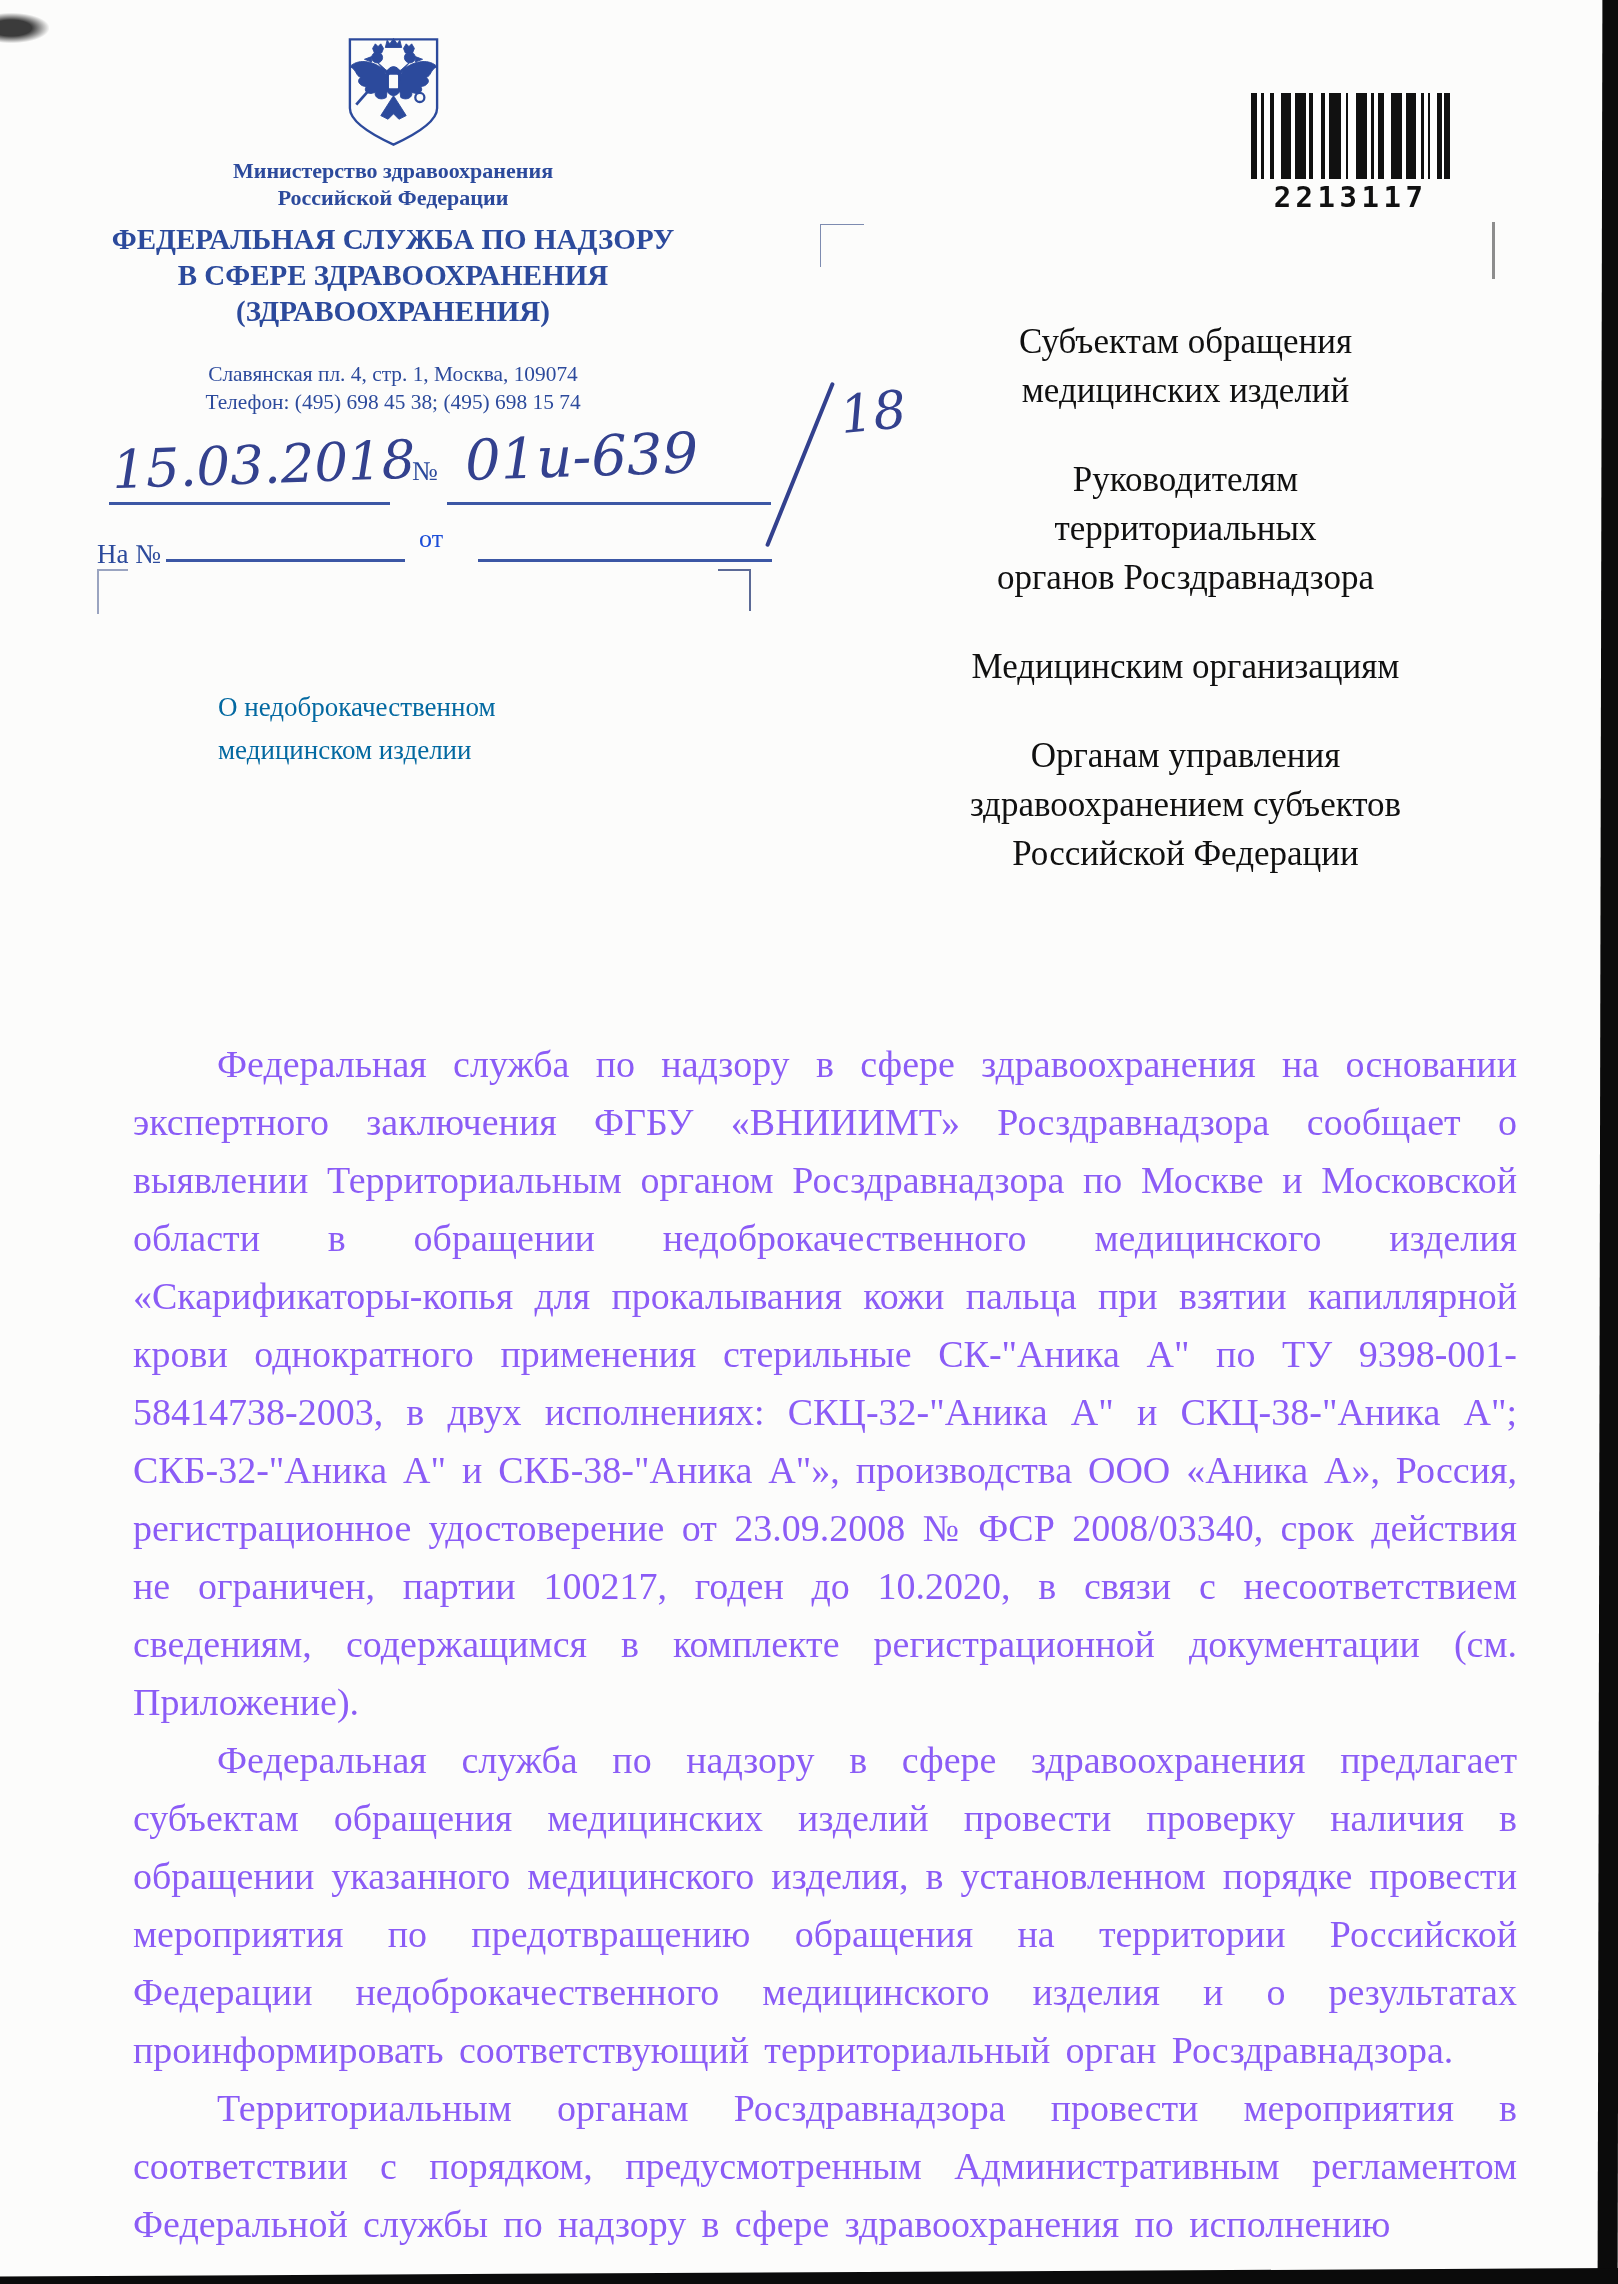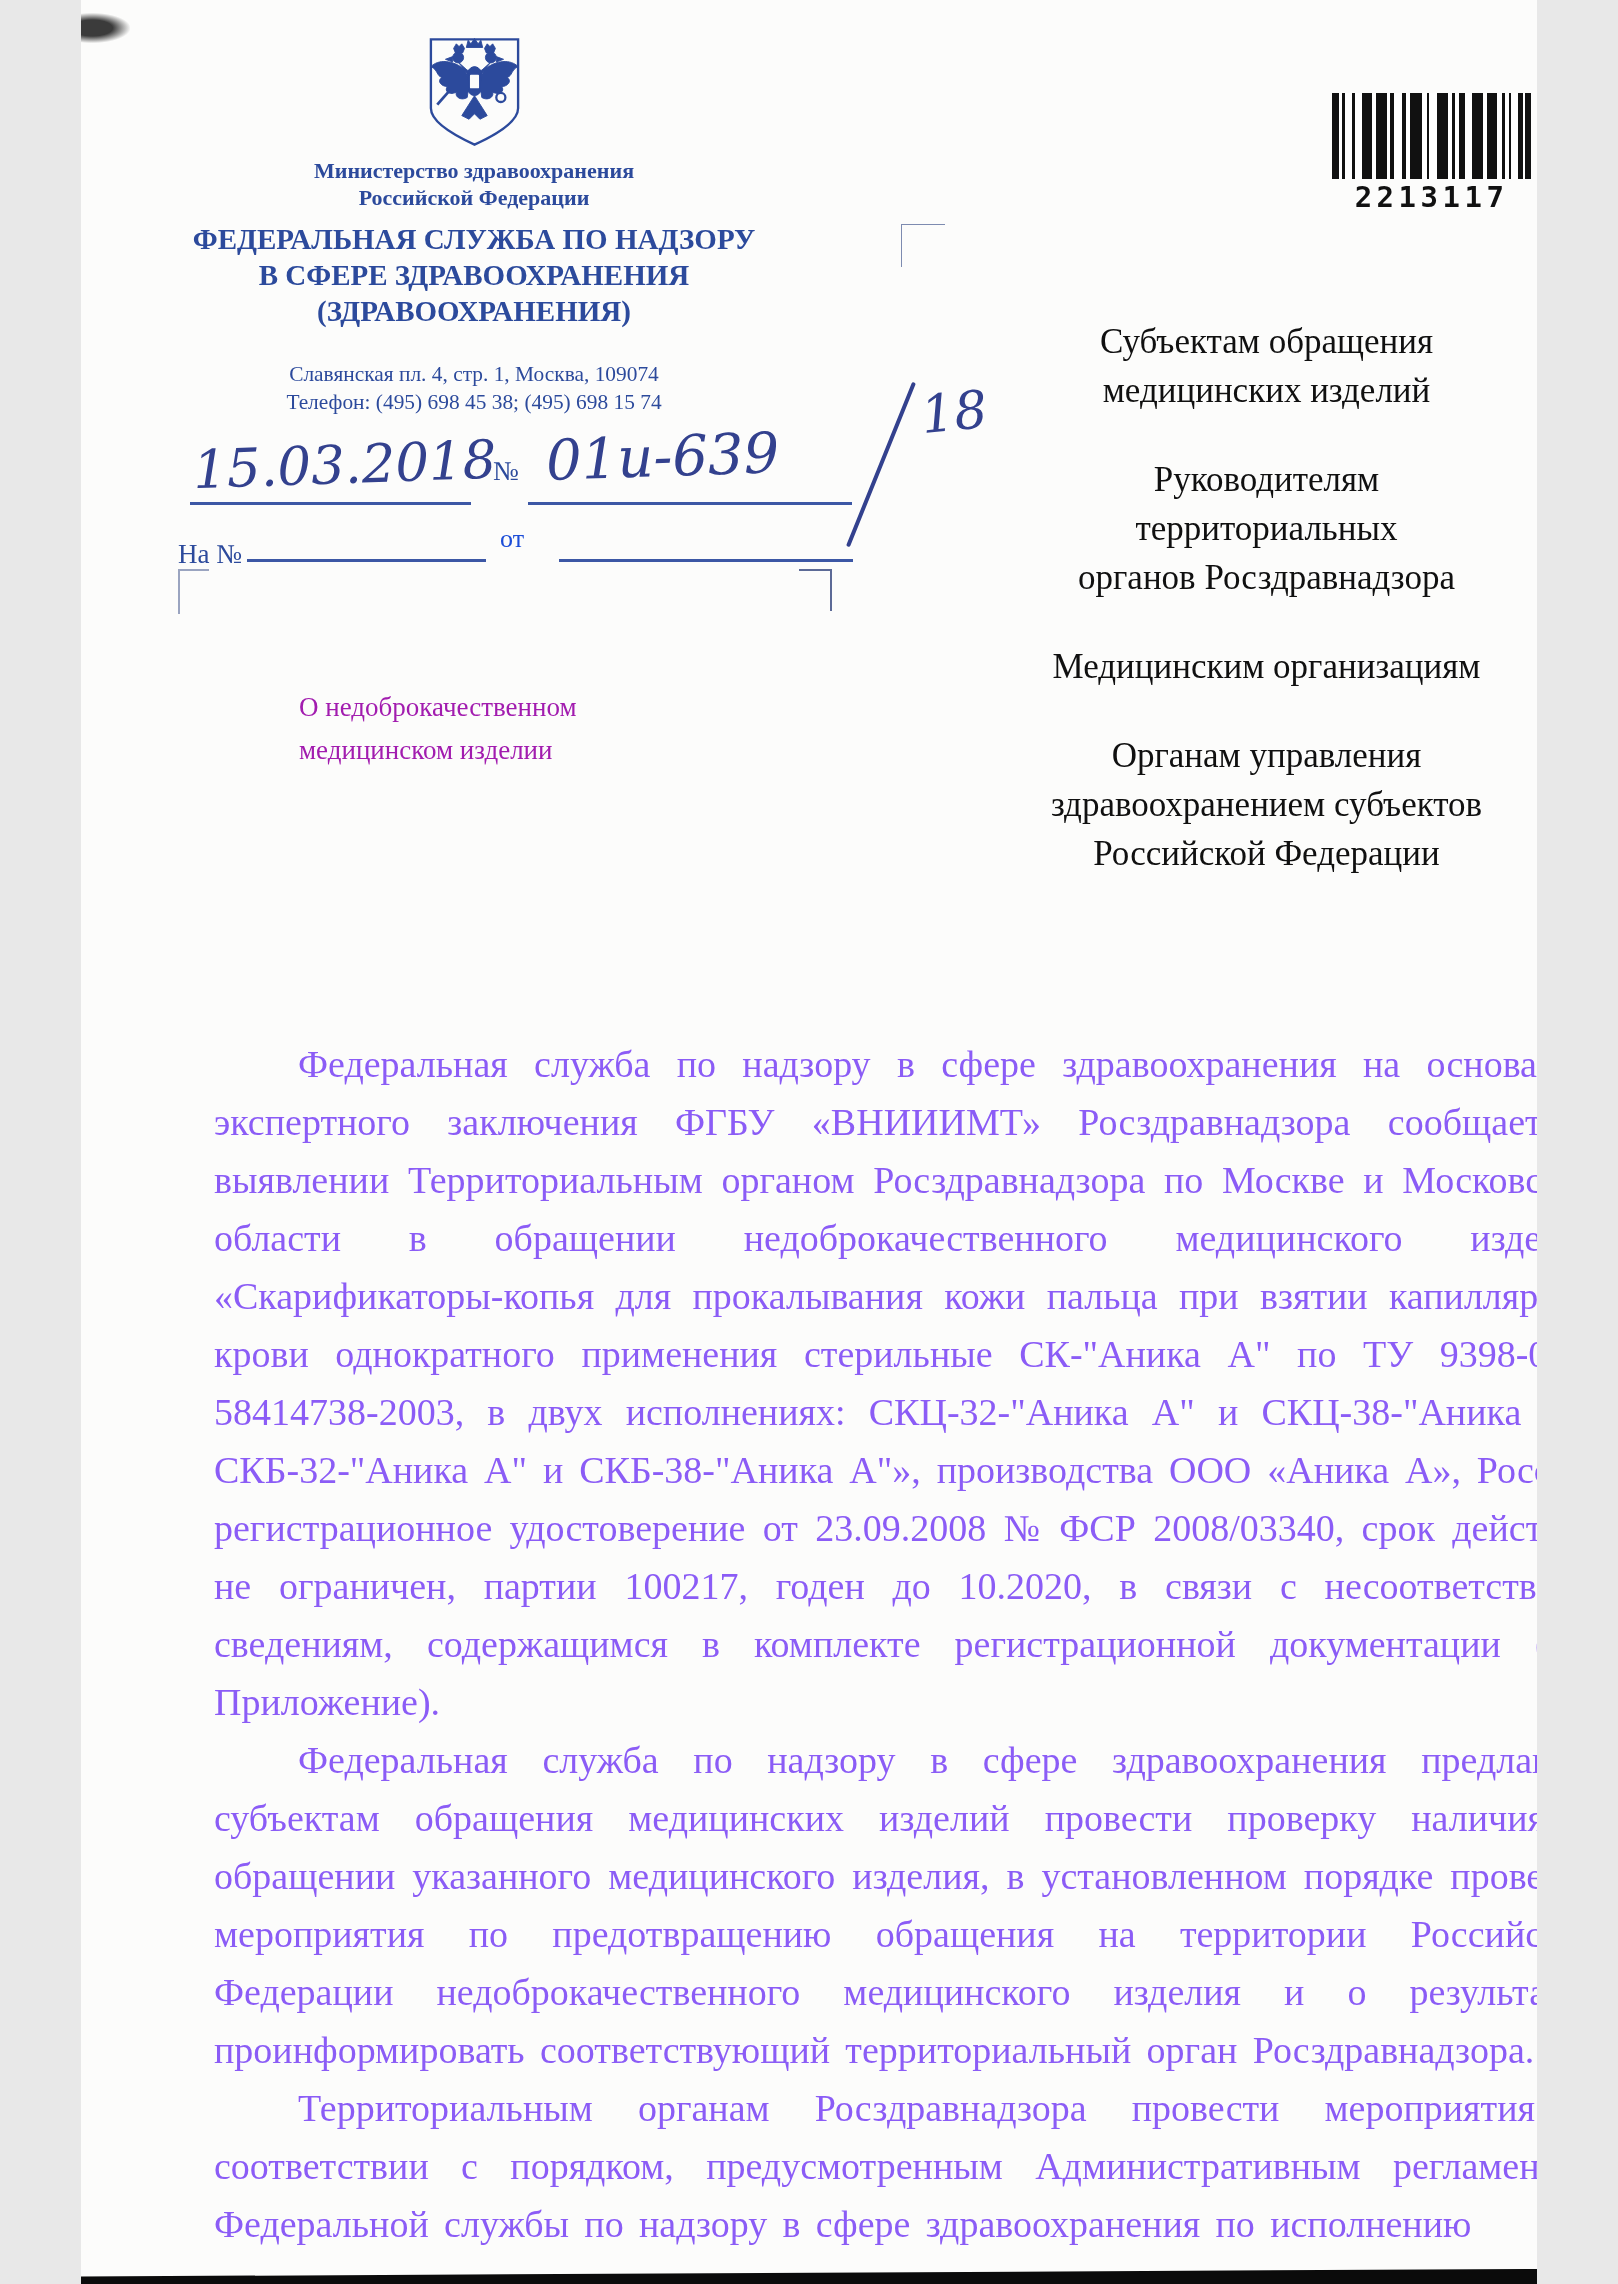--- a/index.html
+++ b/index.html
@@ -1,18 +1,18 @@
 <!DOCTYPE html>
 <html lang="ru" style="font-size:10.4px"><head>
 <meta charset="utf-8">
 <title>Document</title>
 <style>
   html,body{margin:0;padding:0;background:#e8e8e8;}
   .page{
-    position:relative;width:1456px;height:2284px;margin:0 auto;
+    position:relative;width:1618px;height:2284px;margin:0 auto;
     background:#fcfcfb;overflow:hidden;
     font-family:"Liberation Serif","DejaVu Serif",serif;color:#141414;
   }
   
   .smudge-tl{position:absolute;left:-9px;top:13px;width:58px;height:30px;
     background:radial-gradient(ellipse at 35% 50%, #3b3b3b 0 38%, rgba(60,60,60,0) 72%);}
   .edge-right{position:absolute;left:1600px;top:-5.2px;width:19.5px;height:2298px;
     background:#0b0b0b;transform:rotate(0.12deg);}
   .edge-bottom{position:absolute;left:-7.8px;top:2268px;width:1638px;height:27px;
     background:#0b0b0b;transform:rotate(-0.30deg);transform-origin:right center;}
@@ -60,21 +60,21 @@
   .bk-stamp-left{position:absolute;left:97px;top:569px;width:29px;height:43px;
     border-left:2.6px solid #9aa4c0;border-top:2.6px solid #9aa4c0;}
   .bk-stamp-right{position:absolute;left:718px;top:569px;width:31px;height:40px;
     border-right:2.6px solid #5c6a96;border-top:2.6px solid #5c6a96;}
   
   .addressees{position:absolute;left:799px;top:317px;width:773px;
     text-align:center;font-size:35px;line-height:49px;color:#101010;}
   .addressee-block{white-space:pre-line;margin-bottom:40px;}
   
   .subject{position:absolute;left:218px;top:686px;font-size:27px;line-height:43px;
-    white-space:pre-line;color:#a21caf;}
+    white-space:pre-line;color:#0369a1;}
   
   .body-text{position:absolute;left:133px;top:1035px;width:1384px;
     font-size:38px;line-height:58px;text-align:justify;word-spacing:5.8px;color:#8b5cf6;}
   .body-text p{margin:0;text-indent:84px;}
 </style>
 </head>
 <body>
 
 <div class="page">
 

